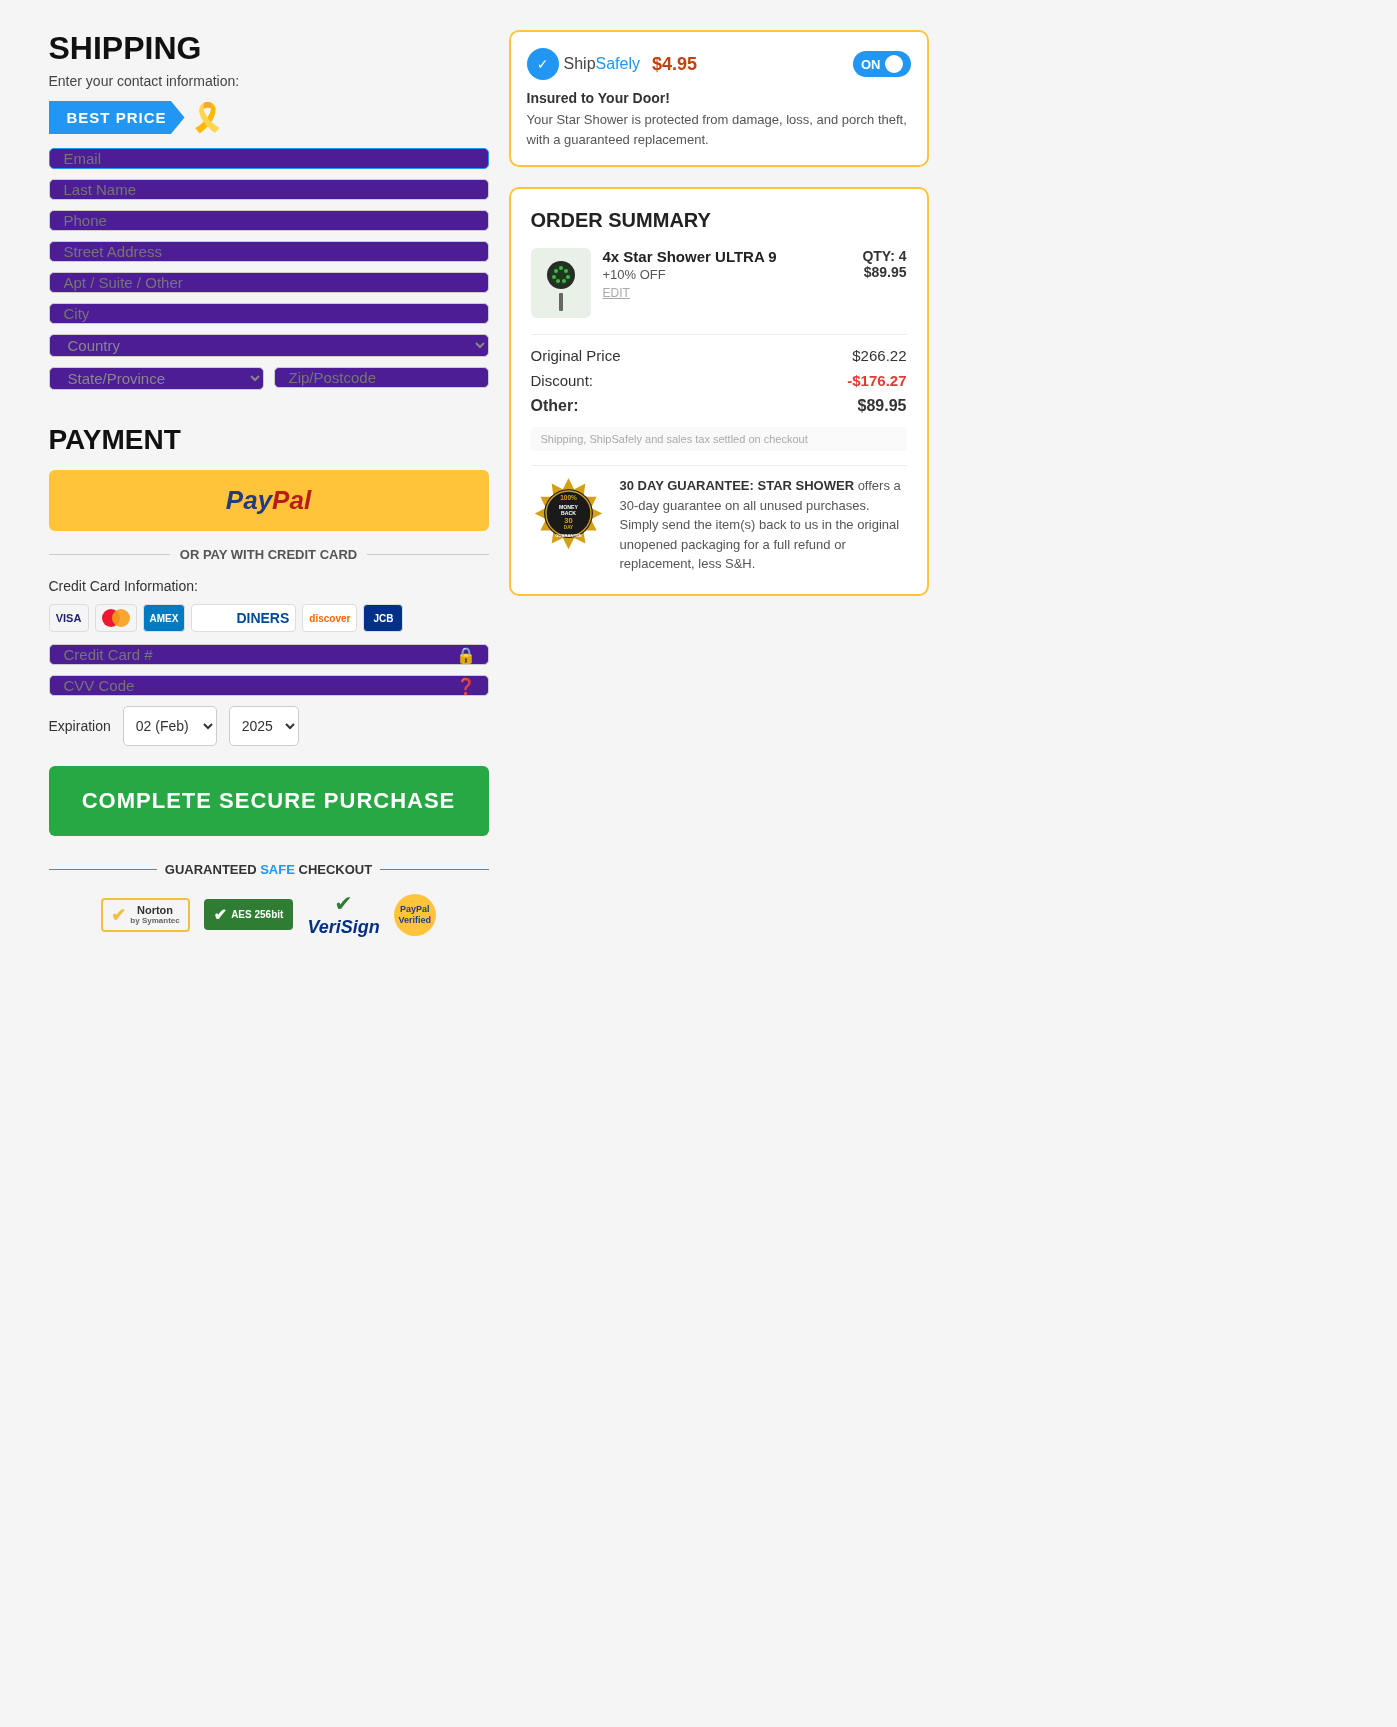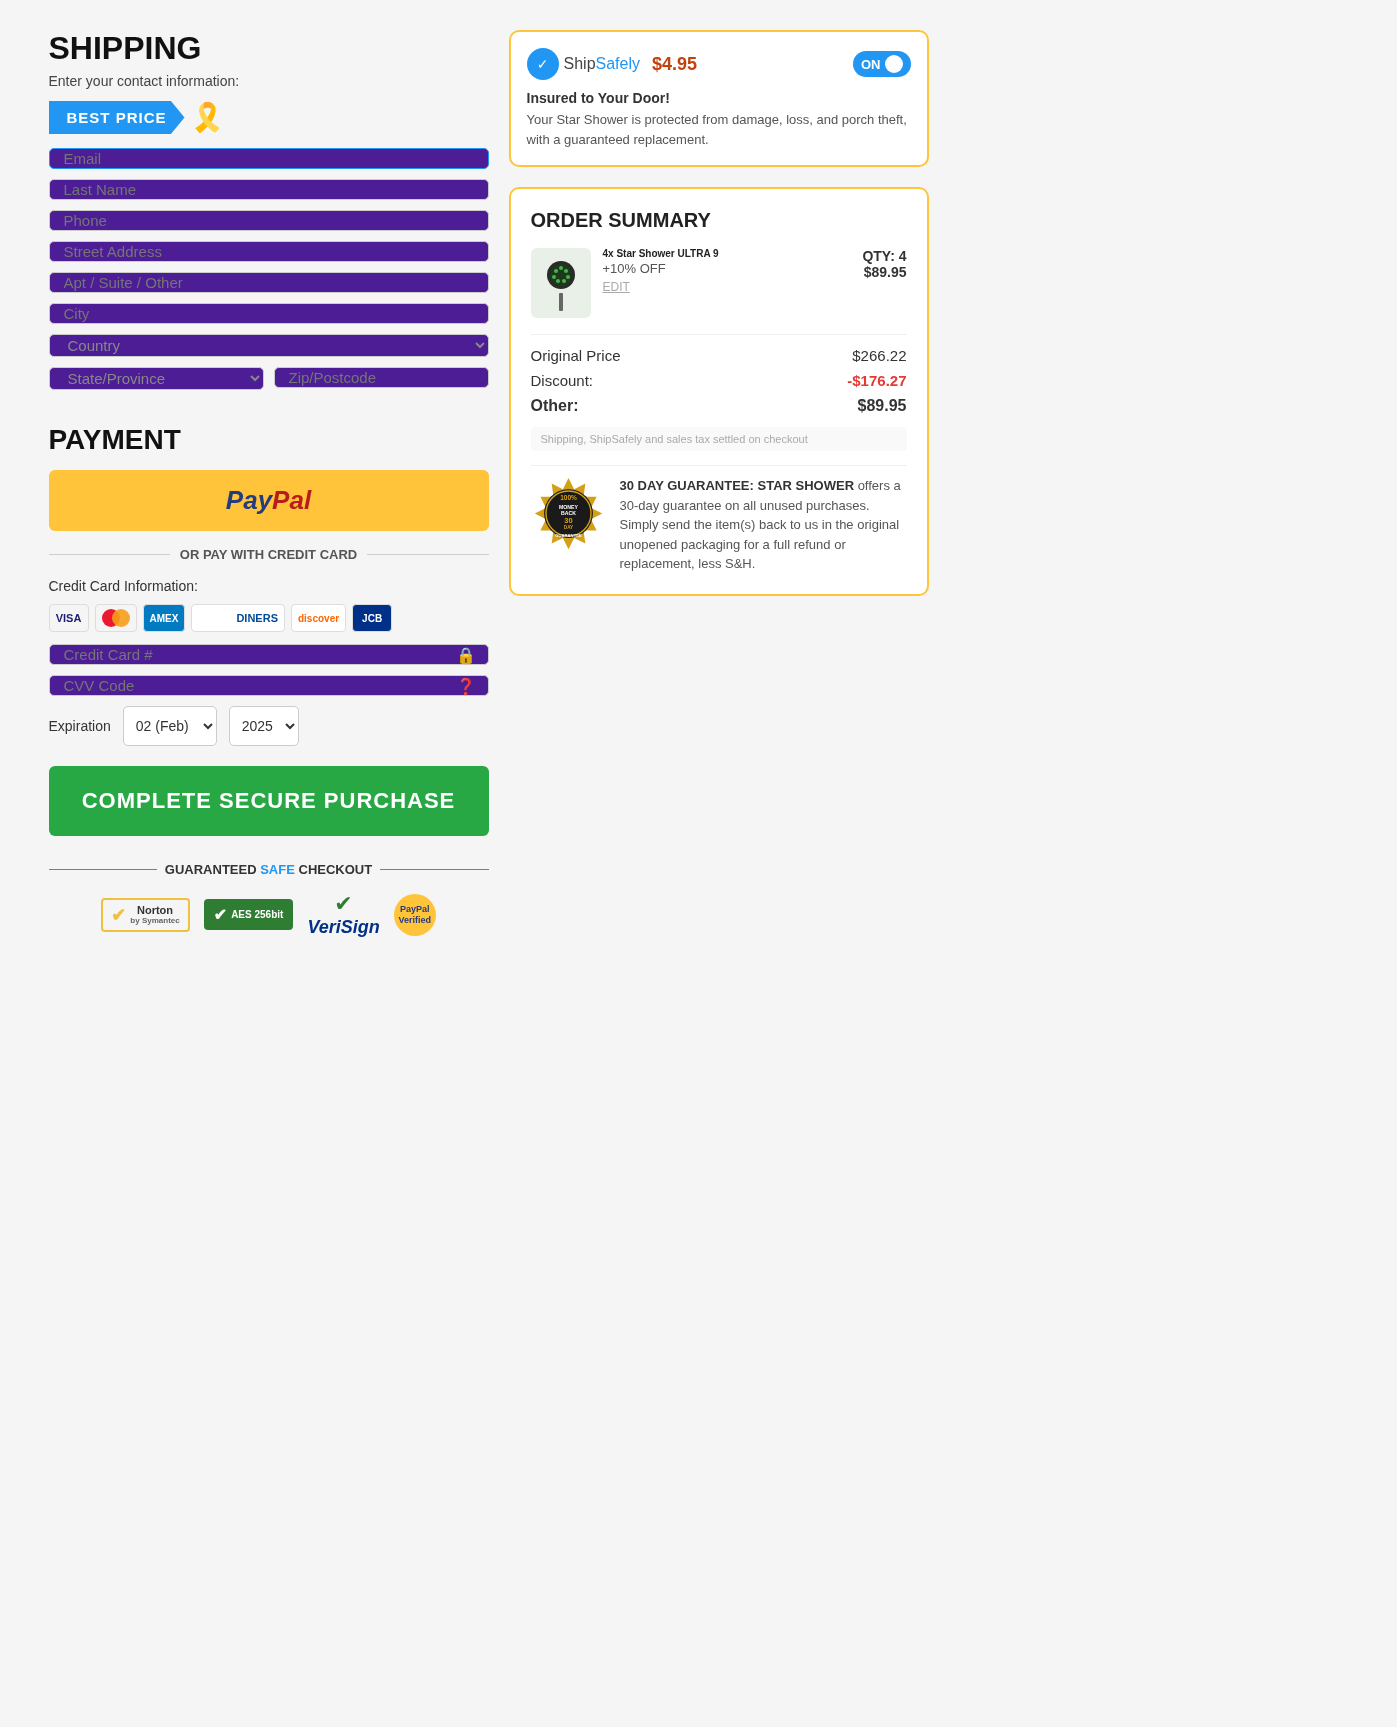--- a/index.html
+++ b/index.html
@@ -158,21 +158,21 @@
       border: 1px solid #ddd;
       border-radius: 4px;
       padding: 3px 6px;
       font-size: 11px;
       font-weight: bold;
       height: 28px;
       min-width: 40px;
     }
     .card-visa { color: #1A1F71; border-color: #ddd; }
     .card-amex { background: #007BC1; color: white; font-size: 10px; }
-    .card-diners { background: white; color: #004A97; font-size: 11px; padding-left: 44px; }
+    .card-diners { background: white; color: #004A97; font-size: 14px; padding-left: 44px; }
     .card-discover { background: white; color: #FF6600; font-size: 10px; }
     .card-jcb { background: #003087; color: white; font-size: 10px; }
 
     .input-with-icon {
       position: relative;
     }
     .input-with-icon .form-input {
       padding-right: 40px;
     }
     .input-icon {
@@ -397,21 +397,21 @@
     }
     .product-svg {
       width: 50px;
       height: 60px;
     }
     .order-item-details {
       flex: 1;
     }
     .order-item-name {
       font-weight: 900;
-      font-size: 10px;
+      font-size: 15px;
       color: #222;
       margin-bottom: 2px;
     }
     .order-item-discount {
       font-size: 13px;
       color: #555;
     }
     .order-item-edit {
       font-size: 12px;
       color: #aaa;

